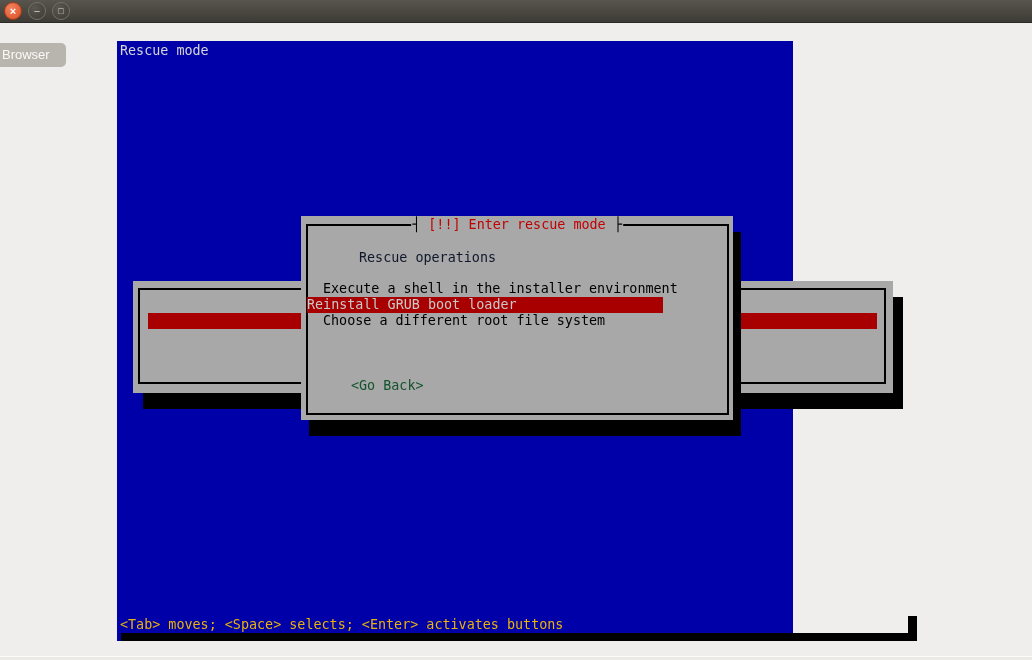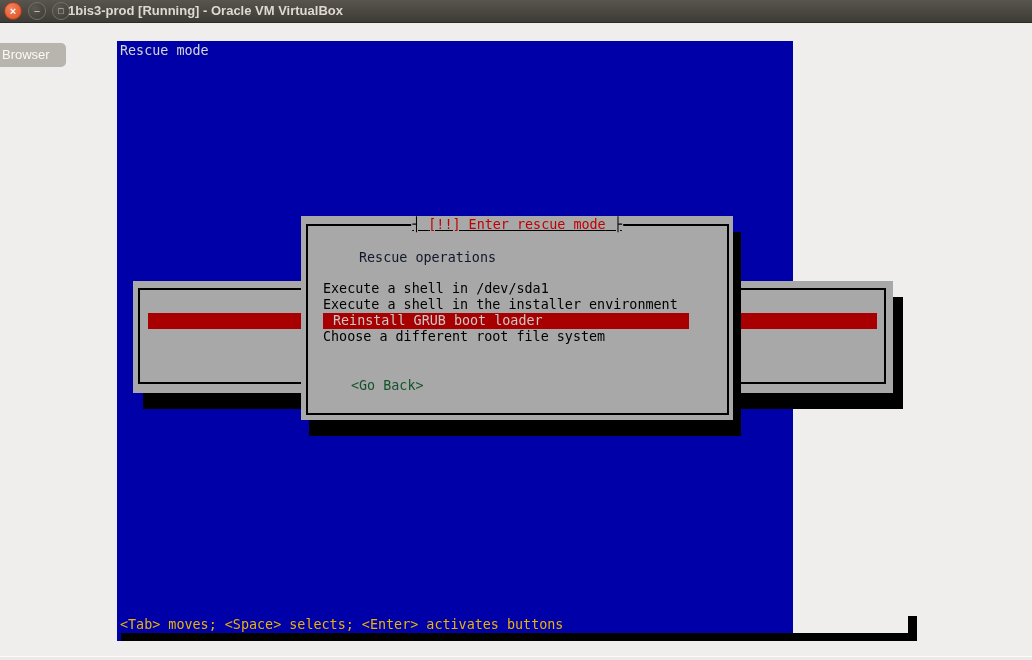--- a/index.html
+++ b/index.html
@@ -35,27 +35,27 @@
   .bg-dialog{position:absolute;left:16px;top:240px;width:760px;height:112px;
     background:#a8a8a8;box-shadow:10px 16px 0 0 #000;}
   .bg-inner{position:absolute;left:5px;top:7px;right:7px;bottom:9px;border:2px solid #000;}
   .bg-red{position:absolute;left:15px;top:32px;width:729px;height:16px;background:#a80000;}
 
   
   .fg-dialog{position:absolute;left:184px;top:175px;width:432px;height:204px;
     background:#a8a8a8;box-shadow:8px 16px 0 0 #000;}
   .fg-inner{position:absolute;left:5px;top:8px;right:4px;bottom:5px;border:2px solid #000;}
   .dlg-title{position:absolute;top:1px;left:50%;transform:translateX(-50%);
-    background:#a8a8a8;white-space:nowrap;padding:0 1px;text-decoration:underline;}
+    background:#a8a8a8;white-space:nowrap;padding:0 1px;}
   .dlg-title .frame{color:#000;}
   .dlg-title .ttl{color:#c00000;}
   .dlg-heading{position:absolute;left:18px;top:34px;color:#0f172a;margin-left:40px;}
   .menu{position:absolute;left:0;top:65px;width:100%;}
   .menu-row{height:16px;line-height:16px;padding-left:22px;color:#000;}
-  .menu-row.selected{background:#a80000;color:#c9c9c9;width:356px;padding-left:10px;margin-left:22px;}
+  .menu-row.selected{background:#a80000;color:#c9c9c9;width:356px;padding-left:0;margin-left:6px;}
   .goback{position:absolute;left:50px;top:162px;color:#14532d;}
 
   .help-line{position:absolute;left:3px;top:576px;color:#eab308;}
   .black-band{position:absolute;left:4px;top:592px;width:796px;height:8px;background:#000;}
   .black-notch{position:absolute;left:791px;top:575px;width:9px;height:25px;background:#000;}
 
   .statusbar-edge{position:absolute;left:0;top:656px;width:1032px;height:4px;
     background:#eceae7;border-top:1px solid #fcfbfa;}
 </style>
 </head>
@@ -66,21 +66,20 @@
   <div class="titlebar">
     <div class="wbtn wbtn-close">
       <span>×</span>
     </div>
     <div class="wbtn wbtn-dark wbtn-min">
       <span>−</span>
     </div>
     <div class="wbtn wbtn-dark wbtn-max">
       <span>□</span>
     </div>
-    <div class="win-title">1bis3-prod [Running] - Oracle VM VirtualBox</div>
   </div>
 
   <div class="tooltip">Browser</div>
 
   <div class="vm">
 
     <div class="banner mono">Rescue mode</div>
 
     <div class="bg-dialog">
       <div class="bg-inner"></div>
@@ -90,21 +89,20 @@
     <div class="fg-dialog">
       <div class="fg-inner"></div>
 
       <div class="dlg-title mono">
         <span class="frame">┤ </span><span class="ttl">[!!] Enter rescue mode</span><span class="frame"> ├</span>
       </div>
 
       <div class="dlg-heading mono">Rescue operations</div>
 
       <div class="menu">
-        <div class="menu-row mono">Execute a shell in /dev/sda1</div>
         <div class="menu-row mono">Execute a shell in the installer environment</div>
         <div class="menu-row mono selected">Reinstall GRUB boot loader</div>
         <div class="menu-row mono">Choose a different root file system</div>
       </div>
 
       <div class="goback mono">&lt;Go Back&gt;</div>
     </div>
 
     <div class="help-line mono">&lt;Tab&gt; moves; &lt;Space&gt; selects; &lt;Enter&gt; activates buttons</div>
 

